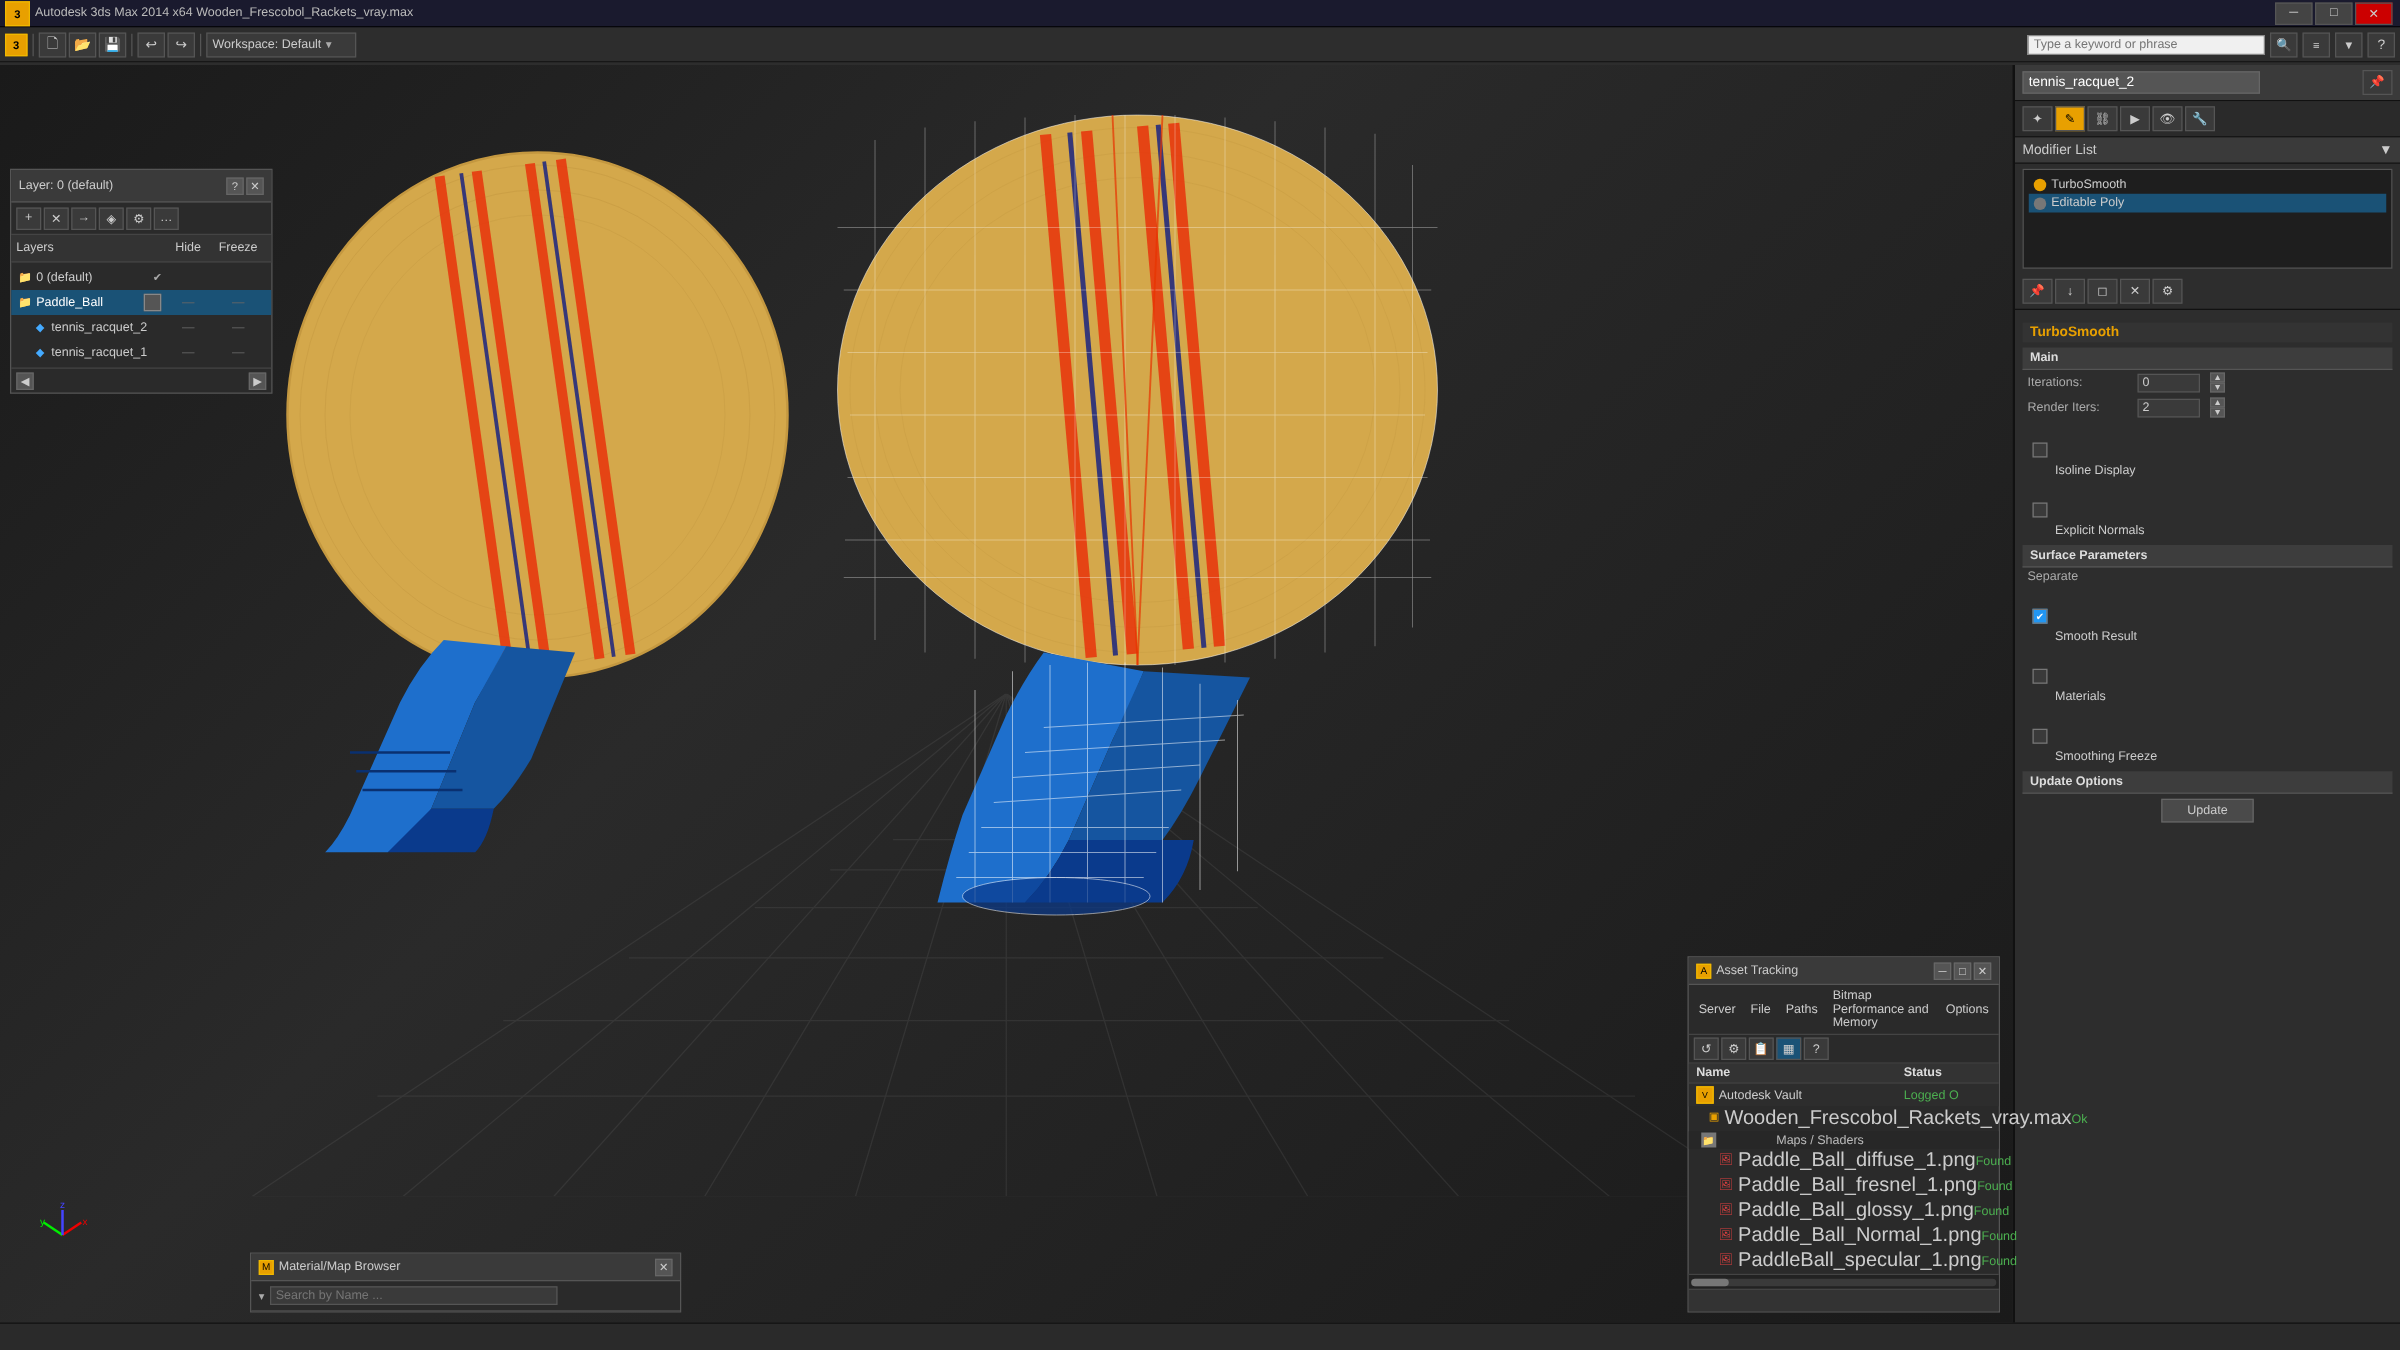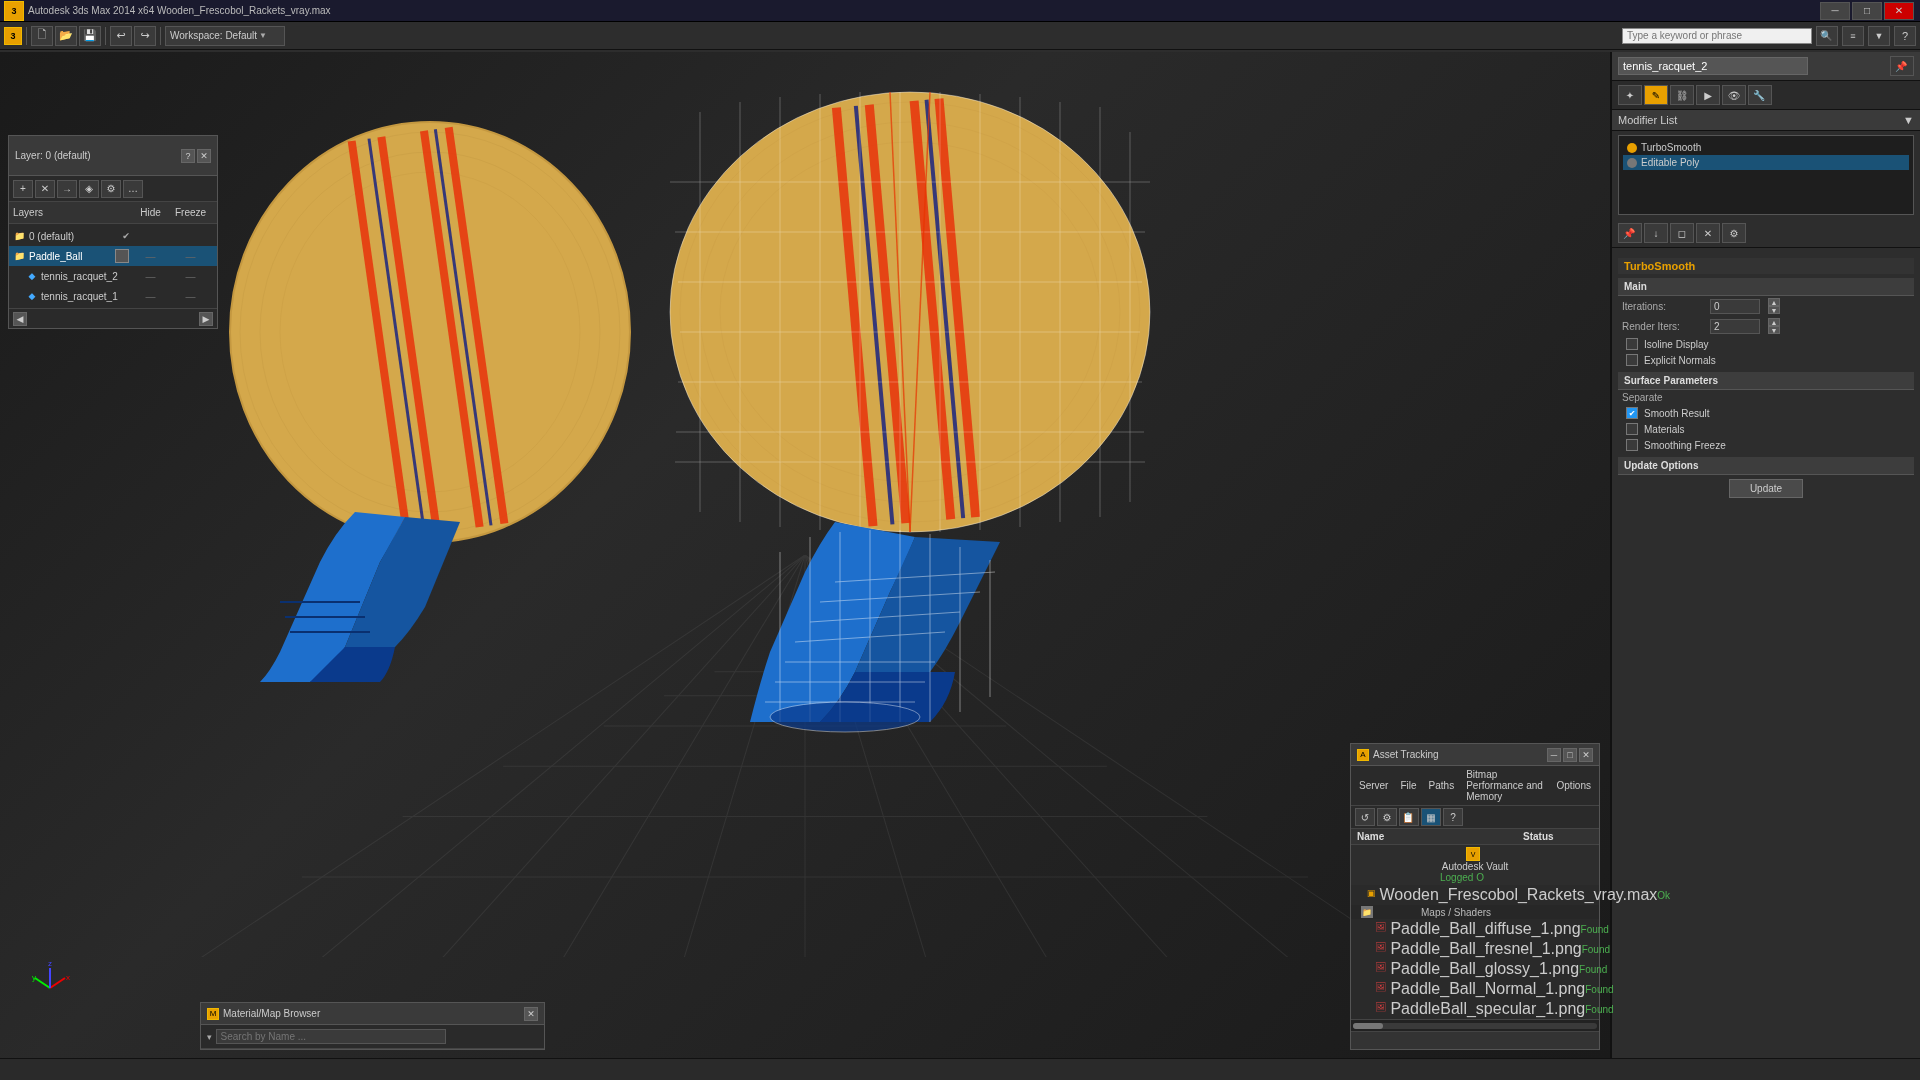--- a/index.html
+++ b/index.html
@@ -34,21 +34,21 @@
     #stats-panel { position: absolute; top: 60px; left: 8px; color: #ccc; font-size: 10px; line-height: 1.5; }
     .stat-row { display: flex; gap: 6px; }
     .stat-label { color: #aaa; }
     .stat-value { color: #fff; }
 
     
     #layer-panel {
       position: absolute; top: 135px; left: 8px; width: 210px; background: #2a2a2a;
       border: 1px solid #555; z-index: 10;
     }
-    #layer-panel-title { background: #3a3a3a; padding: 2px 6px; display: flex; align-items: center; justify-content: space-between; border-bottom: 1px solid #555; height: 40px; }
+    #layer-panel-title { background: #3a3a3a; padding: 2px 6px; display: flex; align-items: center; justify-content: space-between; border-bottom: 1px solid #555; height: 26px; }
     #layer-panel-title span { font-size: 10px; color: #ccc; }
     #layer-panel-title-btns { display: flex; gap: 2px; }
     .lp-title-btn { width: 14px; height: 14px; background: #555; border: 1px solid #666; color: #ccc; font-size: 9px; display: flex; align-items: center; justify-content: center; cursor: pointer; }
     #layer-toolbar { display: flex; align-items: center; gap: 2px; padding: 2px 4px; border-bottom: 1px solid #444; height: 26px; }
     .lt-btn { width: 20px; height: 18px; background: #3a3a3a; border: 1px solid #555; color: #ccc; font-size: 10px; display: flex; align-items: center; justify-content: center; cursor: pointer; }
     #layer-col-header { display: flex; align-items: center; padding: 2px 4px; border-bottom: 1px solid #444; background: #333; height: 22px; }
     .lch-layers { flex: 1; font-size: 10px; color: #ccc; }
     .lch-hide { width: 35px; font-size: 10px; color: #ccc; text-align: center; }
     .lch-freeze { width: 45px; font-size: 10px; color: #ccc; text-align: center; }
     #layer-list { padding: 2px 0; }
@@ -85,21 +85,21 @@
     .rp-section-title { font-size: 11px; color: #e8a000; background: #333; padding: 2px 6px; margin: 4px 0 2px; font-weight: bold; }
     .rp-row { display: flex; align-items: center; padding: 2px 4px; gap: 8px; }
     .rp-label { font-size: 10px; color: #aaa; min-width: 80px; }
     .rp-input { background: #3a3a3a; border: 1px solid #555; color: #ccc; font-size: 10px; padding: 1px 3px; width: 50px; }
     .rp-spinner { display: flex; flex-direction: column; }
     .rp-spin-btn { width: 12px; height: 8px; background: #555; border: 1px solid #666; color: #ccc; font-size: 7px; display: flex; align-items: center; justify-content: center; cursor: pointer; line-height: 1; }
     .rp-checkbox-row { display: flex; align-items: center; padding: 2px 8px; gap: 6px; }
     .rp-checkbox { width: 12px; height: 12px; border: 1px solid #777; background: #3a3a3a; display: flex; align-items: center; justify-content: center; cursor: pointer; }
     .rp-checkbox.checked { background: #2196F3; }
     .rp-checkbox span { font-size: 8px; color: #fff; }
-    .rp-cb-label { font-size: 10px; color: #ccc; }
+    .rp-cb-label { font-size: 10px; color: #ccc; margin-top: 33px; }
     .rp-section-header { background: #3d3d3d; padding: 3px 6px; font-size: 10px; color: #ddd; font-weight: bold; border-bottom: 1px solid #555; margin-top: 4px; }
     .rp-radio-group { padding: 2px 8px; }
     .rp-radio-row { display: flex; align-items: center; gap: 6px; padding: 1px 0; }
     .rp-radio { width: 10px; height: 10px; border-radius: 50%; border: 1px solid #777; background: #3a3a3a; display: flex; align-items: center; justify-content: center; cursor: pointer; }
     .rp-radio.selected::after { content: ''; width: 5px; height: 5px; background: #2196F3; border-radius: 50%; }
     .rp-radio-label { font-size: 10px; color: #ccc; }
     .rp-update-btn { background: #4a4a4a; border: 1px solid #666; color: #ccc; font-size: 10px; padding: 3px 20px; cursor: pointer; margin: 4px auto; display: block; }
 
     
     #status-bar { position: absolute; bottom: 0; left: 0; right: 0; height: 22px; background: #2a2a2a; border-top: 1px solid #111; display: flex; align-items: center; padding: 0 8px; font-size: 10px; color: #999; }
@@ -136,21 +136,21 @@
     #at-menubar { display: flex; align-items: center; padding: 2px 4px; border-bottom: 1px solid #444; gap: 4px; }
     .at-menu { font-size: 10px; color: #ccc; padding: 1px 4px; cursor: pointer; }
     #at-toolbar { display: flex; align-items: center; padding: 2px 4px; border-bottom: 1px solid #444; gap: 2px; }
     .at-tool-btn { width: 20px; height: 18px; background: #3a3a3a; border: 1px solid #555; color: #ccc; font-size: 10px; display: flex; align-items: center; justify-content: center; cursor: pointer; }
     .at-tool-btn.active { background: #1a5276; }
     #at-col-header { display: flex; align-items: center; padding: 2px 6px; border-bottom: 1px solid #444; background: #333; }
     .at-col-name { flex: 1; font-size: 10px; color: #ddd; font-weight: bold; }
     .at-col-status { width: 70px; font-size: 10px; color: #ddd; font-weight: bold; }
     #at-list { }
     .at-group { }
-    .at-group-row { display: flex; align-items: center; padding: 2px 6px; background: #2d2d2d; flex-direction: column; }
+    .at-group-row { display: flex; align-items: center; padding: 2px 6px; background: #2d2d2d; }
     .at-group-icon { width: 14px; height: 14px; background: #e8a000; border: 1px solid #f0b800; margin-right: 4px; font-size: 7px; display: flex; align-items: center; justify-content: center; color: #000; }
     .at-group-name { flex: 1; font-size: 10px; color: #ccc; }
     .at-group-status { width: 70px; font-size: 10px; color: #4CAF50; }
     .at-file-row { display: flex; align-items: center; padding: 1px 6px 1px 16px; }
     .at-file-icon { width: 14px; height: 14px; margin-right: 4px; font-size: 9px; color: #aaa; }
     .at-file-name { flex: 1; font-size: 16px; color: #ccc; text-align: center; }
     .at-file-status { width: 70px; font-size: 10px; }
     .at-sub-group { display: flex; align-items: center; padding: 1px 6px 1px 10px; background: #272727; }
     .at-sub-icon { width: 12px; height: 12px; background: #777; margin-right: 4px; font-size: 8px; display: flex; align-items: center; justify-content: center; }
     .at-sub-name { flex: 1; font-size: 10px; color: #bbb; margin-left: 44px; }

